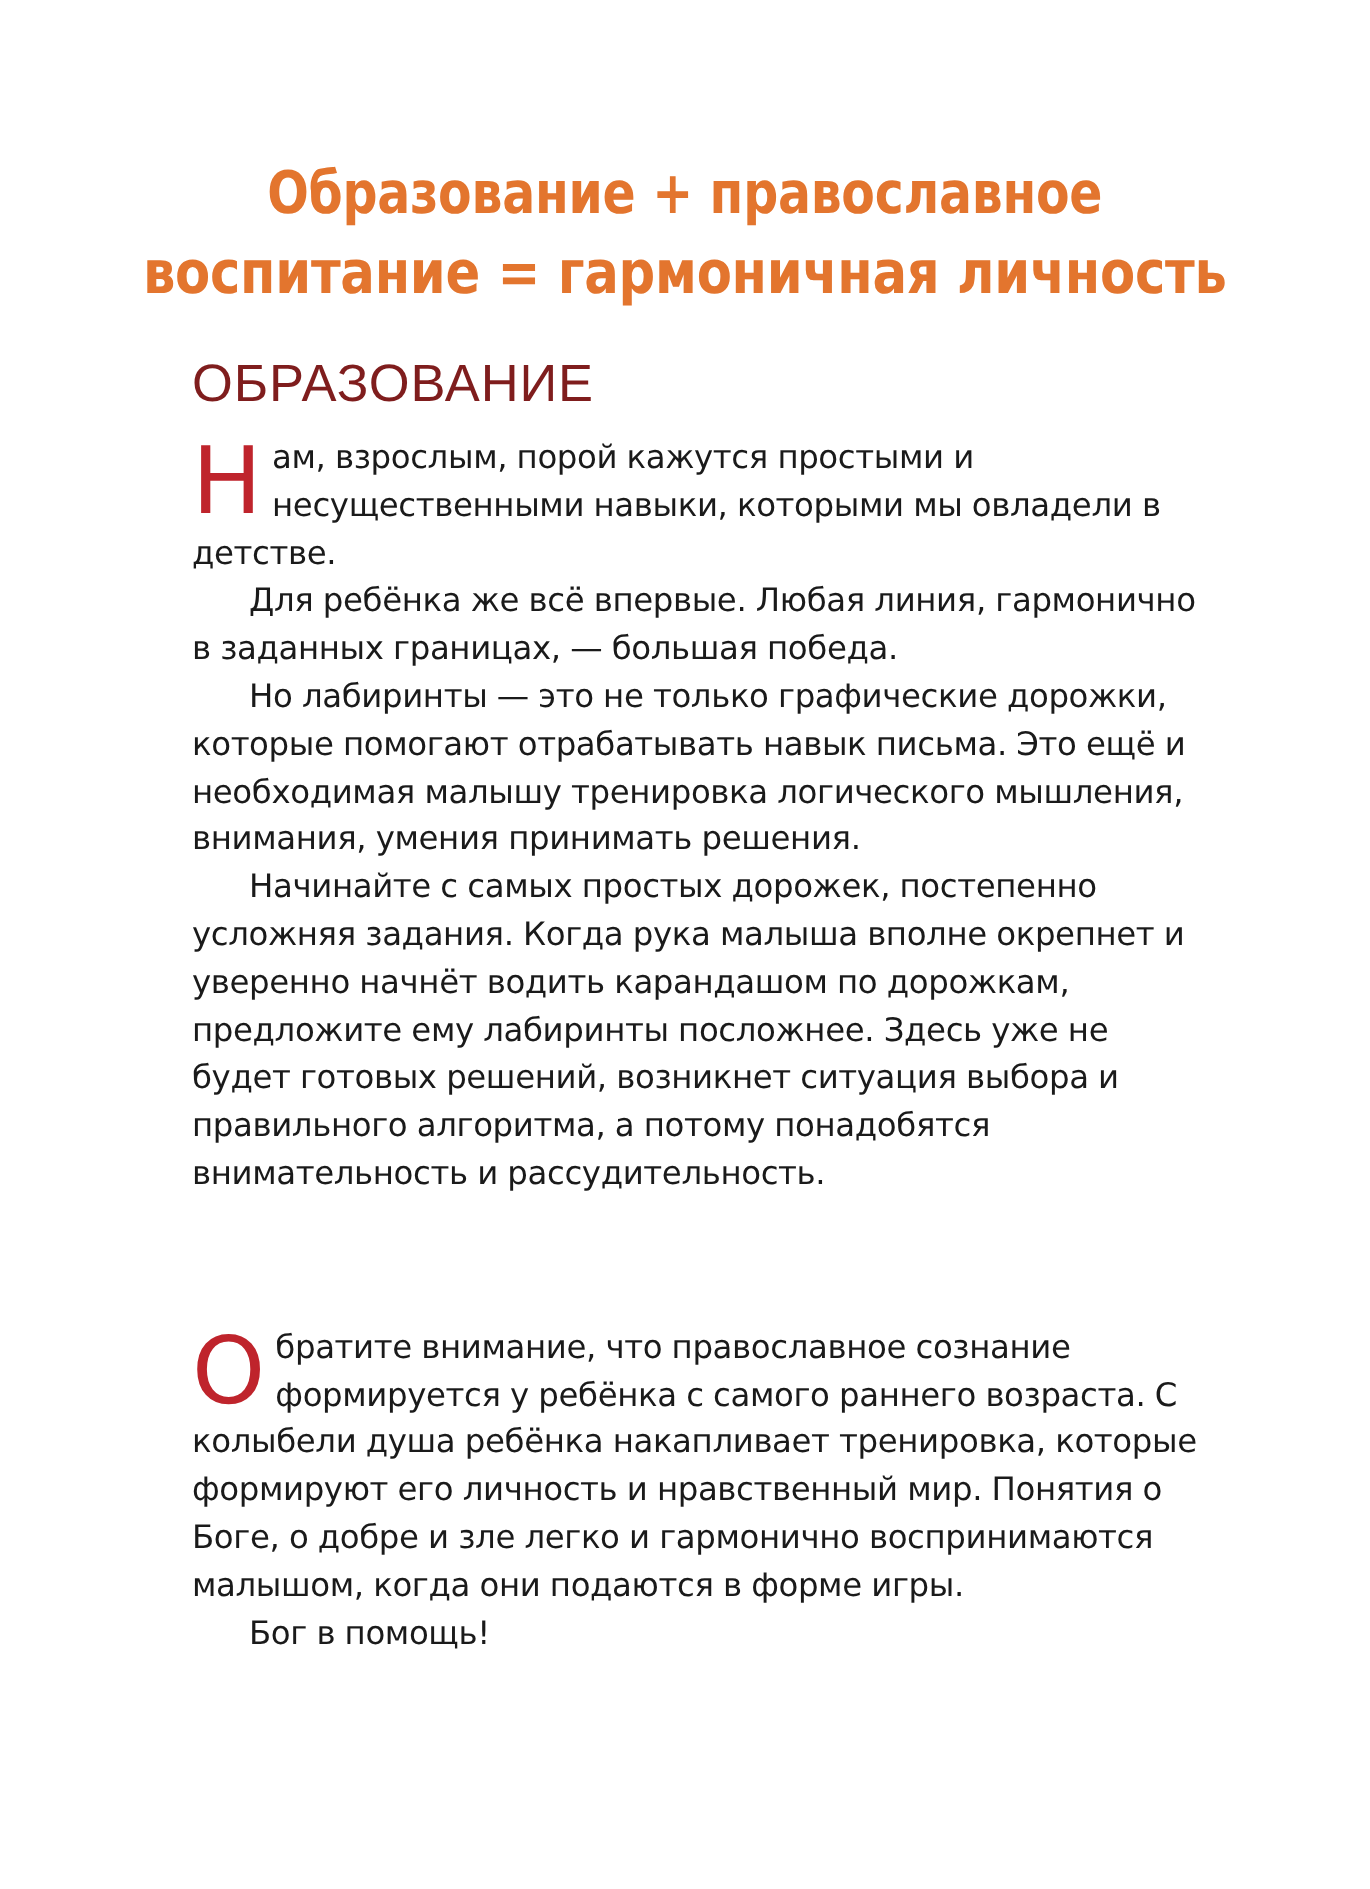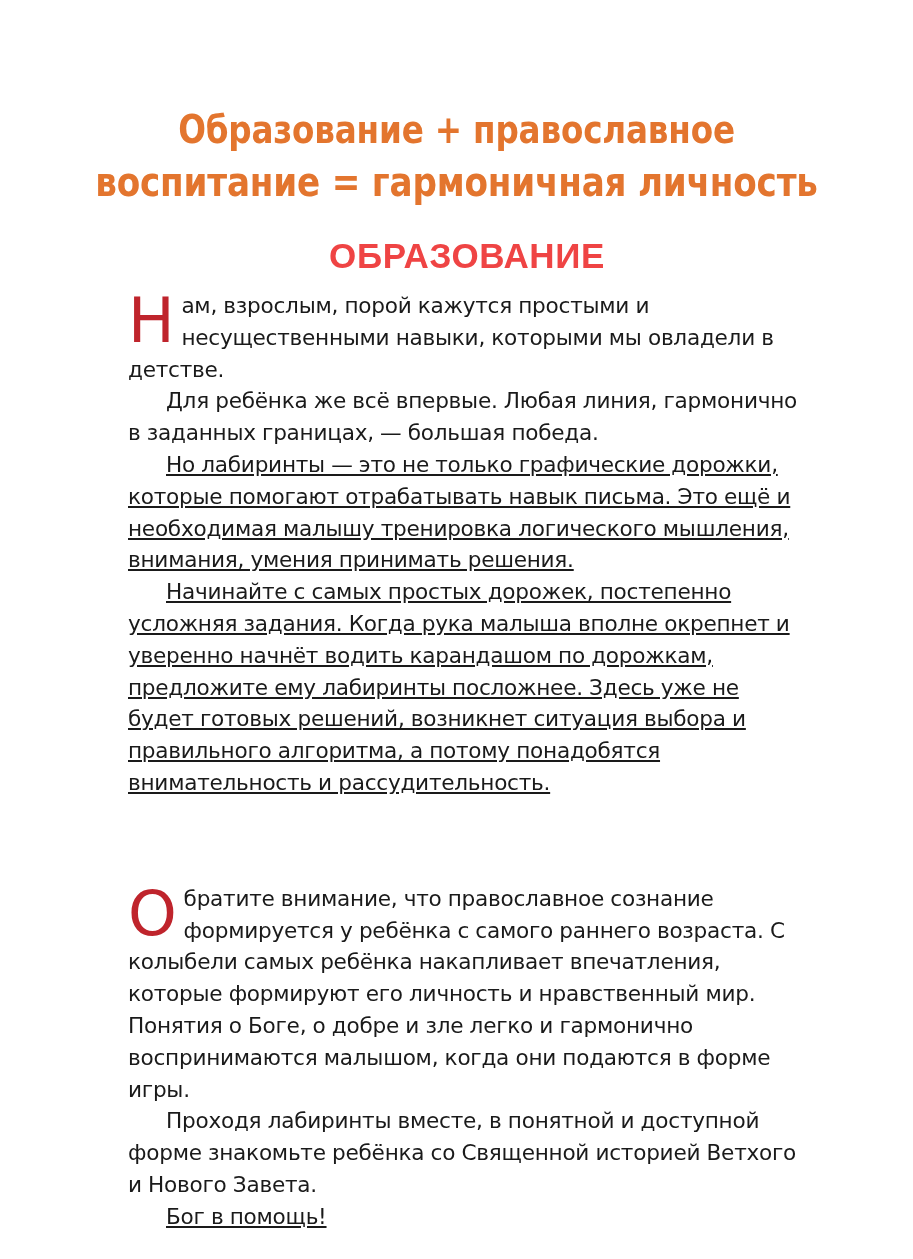--- a/index.html
+++ b/index.html
@@ -44,24 +44,23 @@
     transform: scaleX(0.93);
     white-space: nowrap;
   }
   .title-line.l2 {
     font-size: 40px;
     transform: scaleX(0.95);
   }
 
   
   .section-heading {
-    text-align: center;
-    color: #ef4444;
+    color: #7f1d1d;
     font-family: "Liberation Sans", "DejaVu Sans", sans-serif;
-    font-weight: 700;
+    font-weight: 400;
     font-size: 35px;
     line-height: 40px;
     letter-spacing: 0.6px;
   }
 
   
   .content {
     position: absolute;
     left: 128px;
     top: 236px;
@@ -76,21 +75,20 @@
     text-align: left;
     letter-spacing: -0.25px;
     word-spacing: -0.3px;
   }
 
   .para {
     margin: 0;
   }
   .para + .para {
     text-indent: 38px;
-    text-decoration: underline;
   }
   .para.indent {
     text-indent: 38px;
   }
 
   
   .dropcap-para {
     position: relative;
     margin: 0;
   }
@@ -144,24 +142,23 @@
     <div class="section-gap-2"></div>
 
     <div>
 
 
       <div class="heading-gap"></div>
 
       <div class="body-text">
 
         <p class="dropcap-para">
-          <span class="dropcap">О</span><span>братите внимание, что православное сознание формируется у ребёнка с самого раннего возраста. С колыбели самых ребёнка накапливает впечатления, которые формируют его личность и нравственный мир. Понятия о Боге, о добре и зле легко и гармонично воспринимаются малышом, когда они подаются в форме игры.</span>
+          <span class="dropcap">О</span><span>братите внимание, что православное сознание формируется у ребёнка с самого раннего возраста. С колыбели душа ребёнка накапливает тренировка, которые формируют его личность и нравственный мир. Понятия о Боге, о добре и зле легко и гармонично воспринимаются малышом, когда они подаются в форме игры.</span>
         </p>
 
-        <p class="para indent"><span>Проходя лабиринты вместе, в понятной и доступной форме знакомьте ребёнка со Священной историей Ветхого и Нового Завета.</span></p>
 
         <p class="para indent"><span>Бог в помощь!</span></p>
 
       </div>
     </div>
 
   </div>
 </div>
 
 </body></html>

